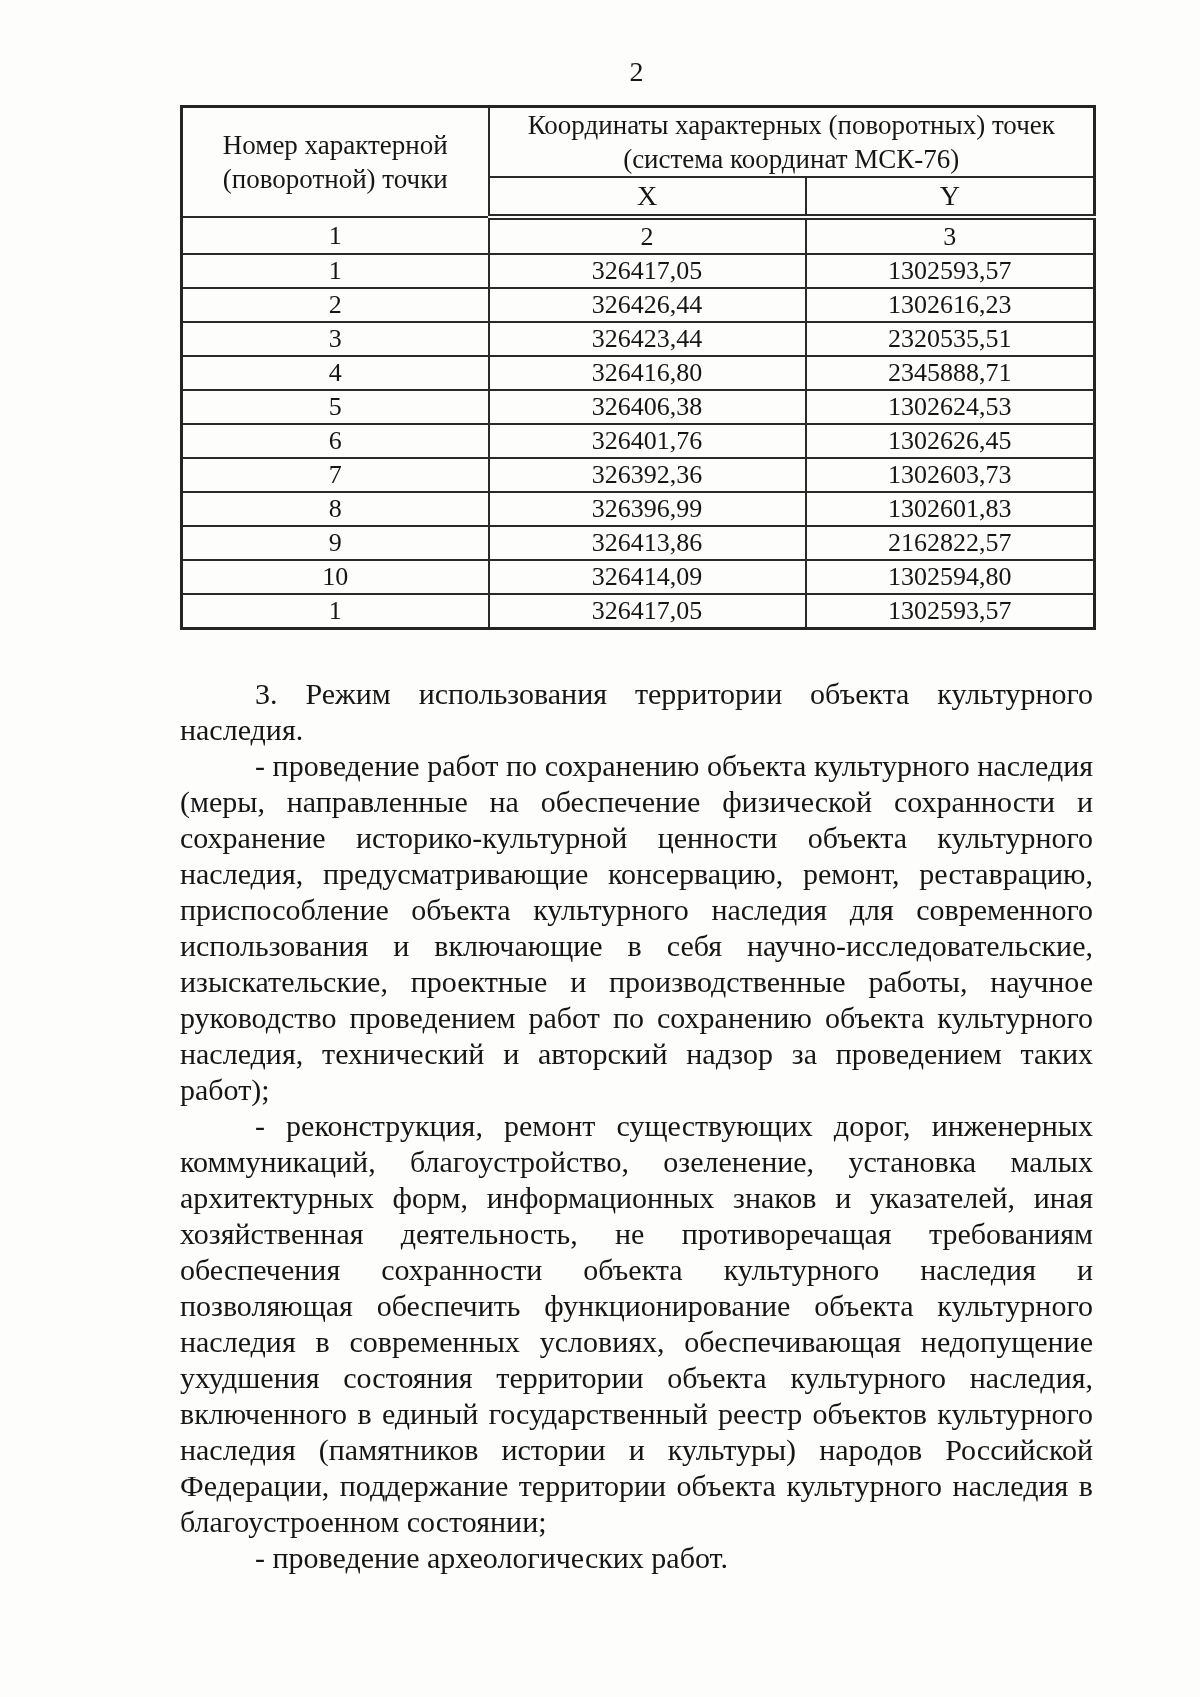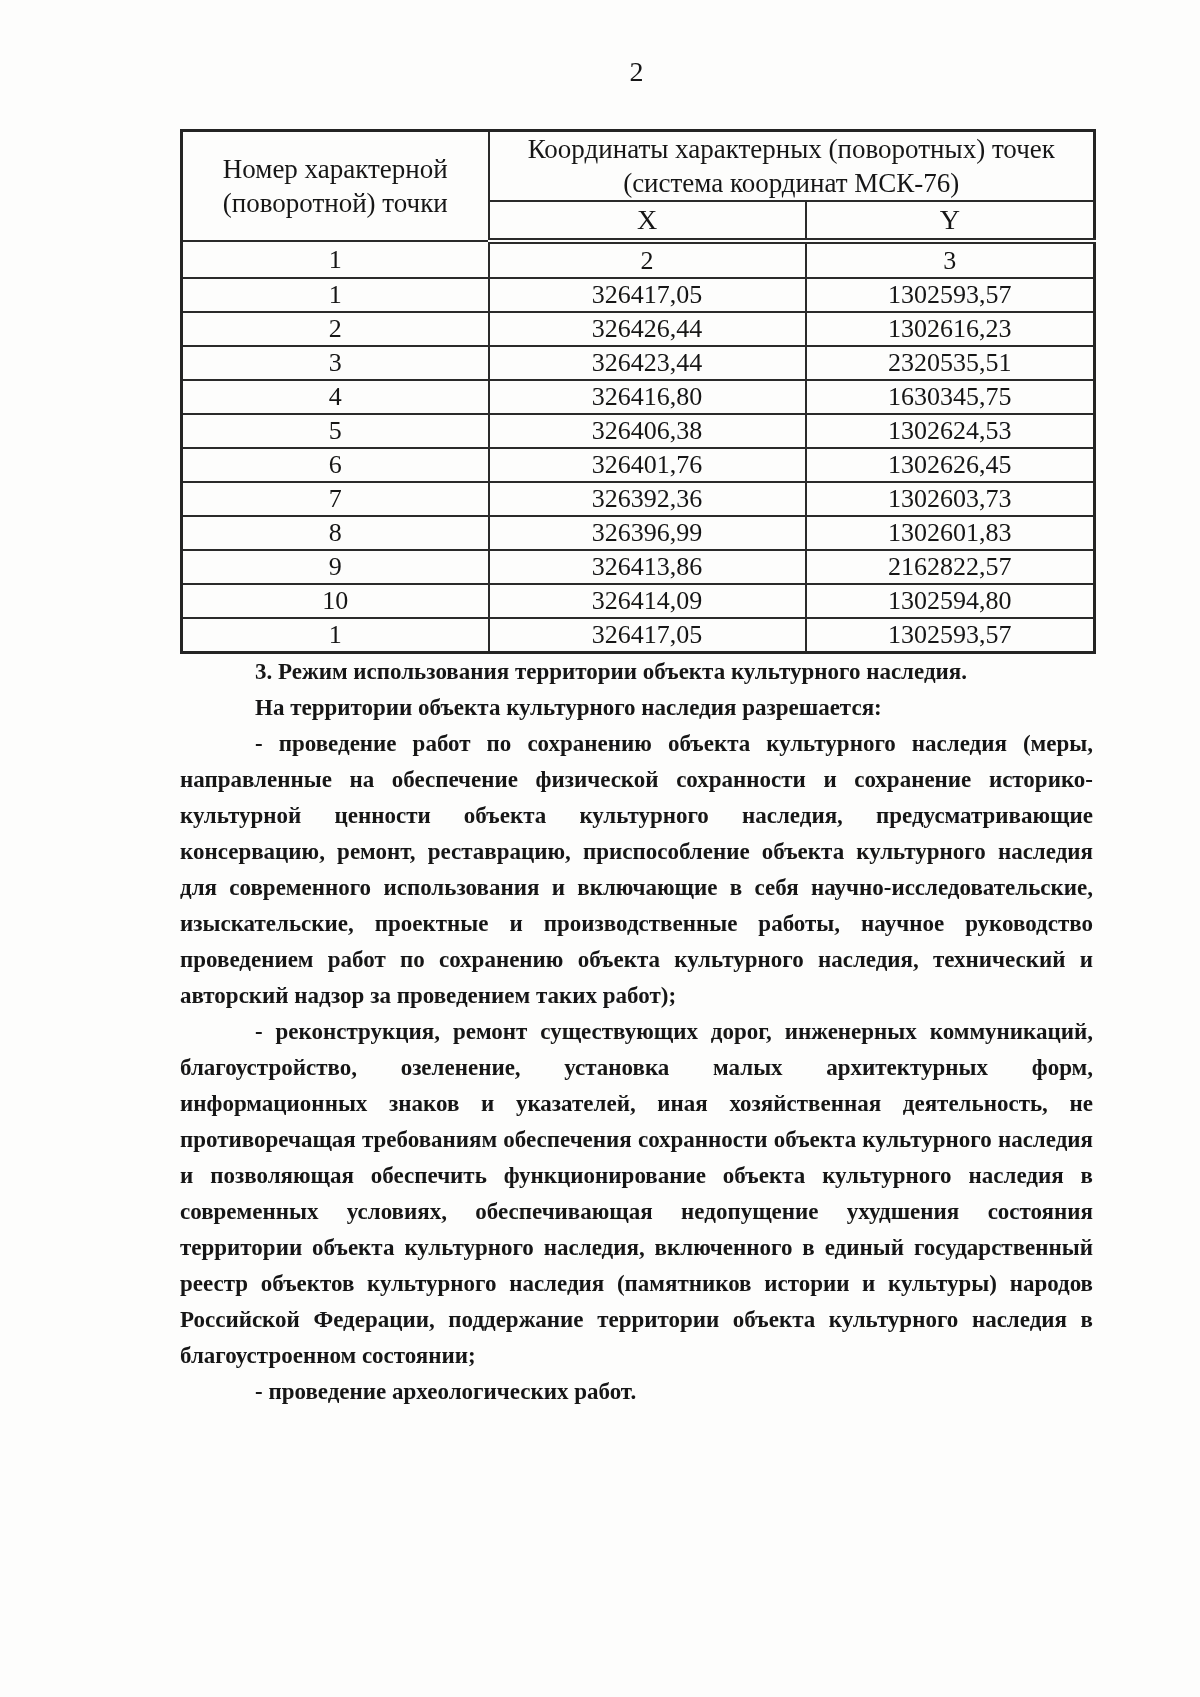--- a/index.html
+++ b/index.html
@@ -21,21 +21,21 @@
   }
   .page-number {
     text-align: center;
     font-size: 28px;
     line-height: 34px;
   }
   table.coords-table {
     border-collapse: collapse;
     table-layout: fixed;
     width: 100%;
-    margin-top: 40px;
+    margin-top: 16px;
     border: 3px solid #242424;
   }
   table.coords-table td {
     border: 2px solid #2a2a2a;
     text-align: center;
     vertical-align: middle;
     padding: 0;
   }
   td.hdr {
     font-size: 27px;
@@ -51,24 +51,24 @@
     font-size: 26px;
     line-height: 31px;
     padding: 1px 0;
   }
   tr.data-row td {
     font-size: 26px;
     line-height: 30px;
     padding: 1px 0;
   }
   .body-text {
-    font-size: 23px;
+    margin-top: 46px;
+    font-size: 30px;
     line-height: 36px;
     text-align: justify;
-    font-weight: bold;
   }
   .body-text p {
     margin: 0;
     text-indent: 75px;
   }
 </style>
 </head>
 <body>
 
 <div class="page">
@@ -110,21 +110,21 @@
           <td>1302616,23</td>
         </tr>
         <tr class="data-row">
           <td>3</td>
           <td>326423,44</td>
           <td>2320535,51</td>
         </tr>
         <tr class="data-row">
           <td>4</td>
           <td>326416,80</td>
-          <td>1630345,75</td>
+          <td>2345888,71</td>
         </tr>
         <tr class="data-row">
           <td>5</td>
           <td>326406,38</td>
           <td>1302624,53</td>
         </tr>
         <tr class="data-row">
           <td>6</td>
           <td>326401,76</td>
           <td>1302626,45</td>
@@ -152,20 +152,19 @@
         <tr class="data-row">
           <td>1</td>
           <td>326417,05</td>
           <td>1302593,57</td>
         </tr>
       </tbody>
     </table>
 
     <div class="body-text">
       <p>3. Режим использования территории объекта культурного наследия.</p>
-      <p>На территории объекта культурного наследия разрешается:</p>
       <p>- проведение работ по сохранению объекта культурного наследия (меры, направленные на обеспечение физической сохранности и сохранение историко-культурной ценности объекта культурного наследия, предусматривающие консервацию, ремонт, реставрацию, приспособление объекта культурного наследия для современного использования и включающие в себя научно-исследовательские, изыскательские, проектные и производственные работы, научное руководство проведением работ по сохранению объекта культурного наследия, технический и авторский надзор за проведением таких работ);</p>
       <p>- реконструкция, ремонт существующих дорог, инженерных коммуникаций, благоустройство, озеленение, установка малых архитектурных форм, информационных знаков и указателей, иная хозяйственная деятельность, не противоречащая требованиям обеспечения сохранности объекта культурного наследия и позволяющая обеспечить функционирование объекта культурного наследия в современных условиях, обеспечивающая недопущение ухудшения состояния территории объекта культурного наследия, включенного в единый государственный реестр объектов культурного наследия (памятников истории и культуры) народов Российской Федерации, поддержание территории объекта культурного наследия в благоустроенном состоянии;</p>
       <p>- проведение археологических работ.</p>
     </div>
 
   </div>
 </div>
 
 </body></html>

